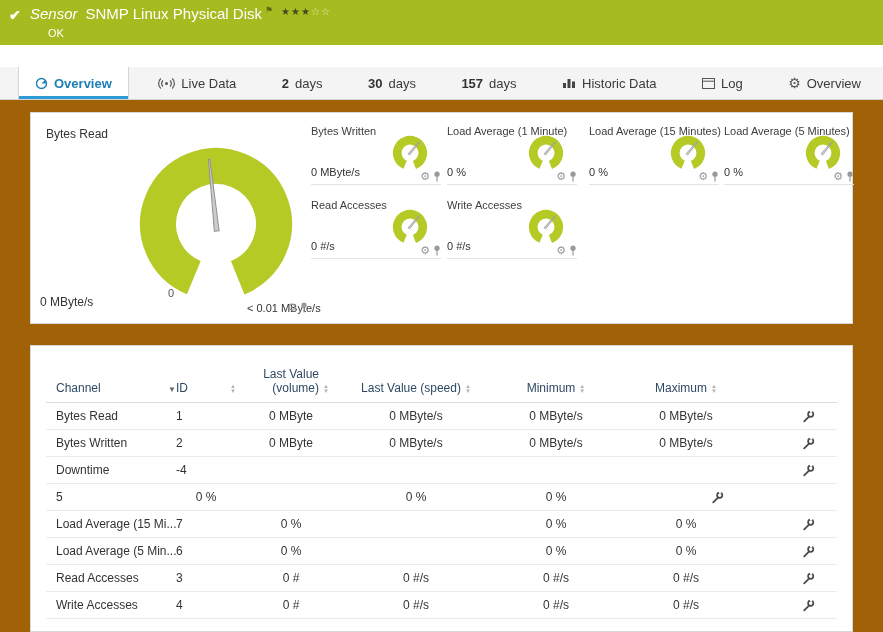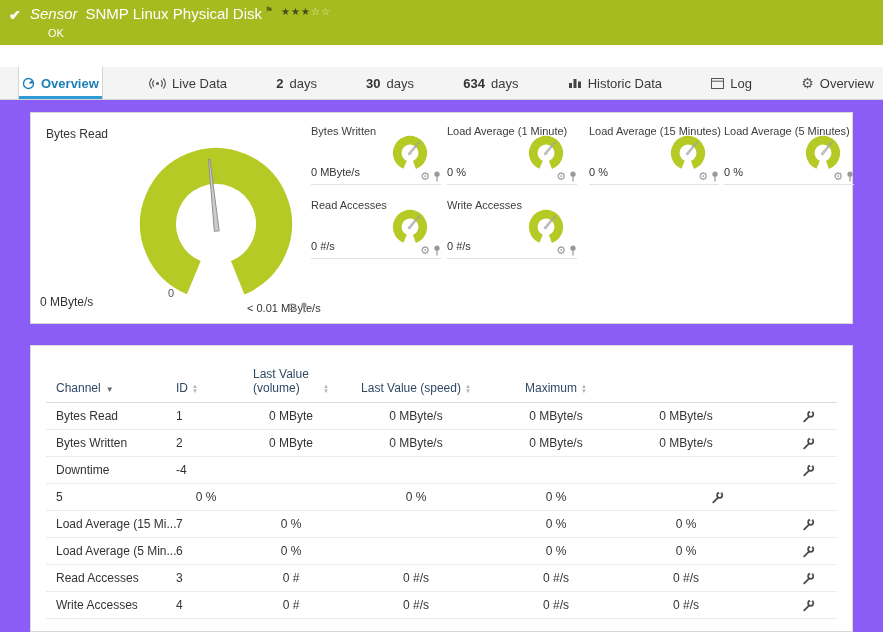--- a/index.html
+++ b/index.html
@@ -17,30 +17,30 @@
   .stars-empty  { font-size: 10px; color: #e6ecba; letter-spacing: 1px; vertical-align: 4px; cursor: pointer; }
   .status-ok { position: absolute; left: 48px; top: 27px; font-size: 11px; font-weight: normal; color: #ffffff; }
 
   
   .substrip { position: absolute; top: 45px; left: 0; right: 0; height: 22px; background: #ffffff; }
 
   
   .tabs { position: absolute; top: 67px; left: 0; right: 0; height: 33px; background: #f4f4f4;
           border-bottom: 1px solid #d5d5d5; display: flex; justify-content: space-between;
           padding: 0 6px 0 18px; }
-  .tab { display: flex; align-items: center; gap: 6px; padding: 0 3px; font-size: 13px; color: #3a3a3a; cursor: pointer; white-space: nowrap; }
+  .tab { display: flex; align-items: center; gap: 6px; padding: 0 16px; font-size: 13px; color: #3a3a3a; cursor: pointer; white-space: nowrap; }
   .tab.active { background: #ffffff; border-left: 1px solid #d5d5d5; border-right: 1px solid #d5d5d5;
                 box-shadow: inset 0 -3px 0 #2e9bd6; color: #1d7fb5; font-weight: bold; }
   .tab-num { font-weight: bold; color: #333; }
   .tab-label { }
   .tab-ico { display: inline-flex; align-items: center; }
   .gear-glyph { font-size: 14px; color: #555; line-height: 1; }
 
   
-  .content { position: absolute; top: 100px; left: 0; right: 0; height: 532px; background: #8b5cf6; }
+  .content { position: absolute; top: 100px; left: 0; right: 0; height: 532px; background: #a16207; }
   .panel { position: absolute; background: #ffffff; border: 1px solid #d8d8d8; }
   .gauges-panel { left: 30px; top: 12px; width: 823px; height: 212px; }
   .table-panel  { left: 30px; top: 245px; width: 823px; height: 287px; overflow: hidden; }
 
   
   .main-gauge-title { position: absolute; left: 15px; top: 14px; font-size: 12px; color: #333; }
   .main-gauge-svg { position: absolute; left: 100px; top: 26px; }
   .main-gauge-value { position: absolute; left: 9px; top: 182px; font-size: 12px; color: #333; }
   .main-gauge-zero { position: absolute; left: 137px; top: 174px; font-size: 11px; color: #555; }
   .main-gauge-note { position: absolute; left: 216px; top: 177px; font-size: 11px; color: #333; margin-top: 12px; }
@@ -55,22 +55,22 @@
   .sg-title { position: absolute; left: 0; top: 2px; font-size: 11px; color: #3c3c3c; white-space: nowrap; }
   .sg-value { position: absolute; left: 0; bottom: 6px; font-size: 11px; color: #333; white-space: nowrap; }
   .sg-svg { position: absolute; right: 10px; top: 9px; }
   .sg-icons { position: absolute; right: 0; bottom: 2px; }
 
   
   .tbl { margin: 16px 15px 0 15px; }
   .thead, .tr { display: grid; grid-template-columns: 120px 60px 110px 140px 140px 120px 1fr; padding-left: 10px; }
   .thead { border-bottom: 1px solid #dcdcdc; }
   .th { display: flex; align-items: flex-end; justify-content: center; padding-bottom: 7px; min-height: 40px;
-        font-size: 12px; color: #2f4964; cursor: pointer; text-align: left; }
-  .th-channel, .th-id { justify-content: flex-start; text-align: left; }
+        font-size: 12px; color: #2f4964; cursor: pointer; text-align: right; }
+  .th-channel, .th-id { justify-content: space-between; text-align: left; }
   .th-volume .hlabel { display: inline-block; max-width: 66px; }
   .sort-desc { font-size: 8px; color: #666; margin-left: 5px; align-self: center; margin-top: 10px; }
   .th-channel .sort-desc { align-self: flex-end; margin-bottom: 1px; }
   .sorts { display: inline-flex; flex-direction: column; margin-left: 4px; color: #b3b3b3; font-size: 6px; line-height: 5px; margin-bottom: 1px; }
   .tr { height: 27px; border-bottom: 1px solid #ebebeb; }
   .td { display: flex; align-items: center; justify-content: center; font-size: 12px; color: #333; white-space: nowrap; overflow: hidden; }
   .td-channel, .td-id { justify-content: flex-start; }
   .td-action { justify-content: flex-end; padding-right: 22px; }
   .wrench { display: inline-flex; cursor: pointer; }
 </style>
@@ -118,21 +118,21 @@
     <span class="tab-num">2</span>
     <span class="tab-label">days</span>
   </div>
       <div class="tab">
 
     <span class="tab-num">30</span>
     <span class="tab-label">days</span>
   </div>
       <div class="tab">
 
-    <span class="tab-num">634</span>
+    <span class="tab-num">157</span>
     <span class="tab-label">days</span>
   </div>
       <div class="tab">
     <span class="tab-ico">
           <svg width="14" height="12" viewBox="0 0 14 12">
             <rect x="1" y="6" width="3" height="5" fill="#444"></rect>
             <rect x="5.5" y="2" width="3" height="9" fill="#444"></rect>
             <rect x="10" y="4.5" width="3" height="6.5" fill="#444"></rect>
           </svg>
         </span>
@@ -307,20 +307,27 @@
                 <span>▼</span>
               </span>
           </div>
           <div class="th th-speed">
             <span class="hlabel">Last Value (speed)</span>
             <span class="sorts">
                 <span>▲</span>
                 <span>▼</span>
               </span>
           </div>
+          <div class="th th-minimum">
+            <span class="hlabel">Minimum</span>
+            <span class="sorts">
+                <span>▲</span>
+                <span>▼</span>
+              </span>
+          </div>
           <div class="th th-maximum">
             <span class="hlabel">Maximum</span>
             <span class="sorts">
                 <span>▲</span>
                 <span>▼</span>
               </span>
           </div>
           <div class="th th-action"></div>
         </div>
         <div class="tbody">

